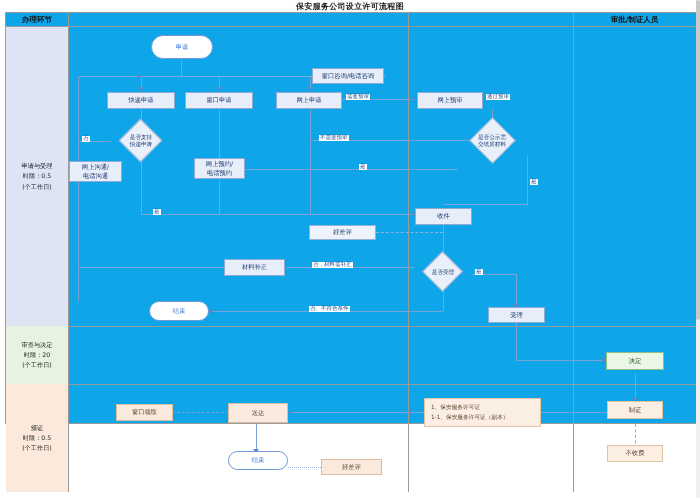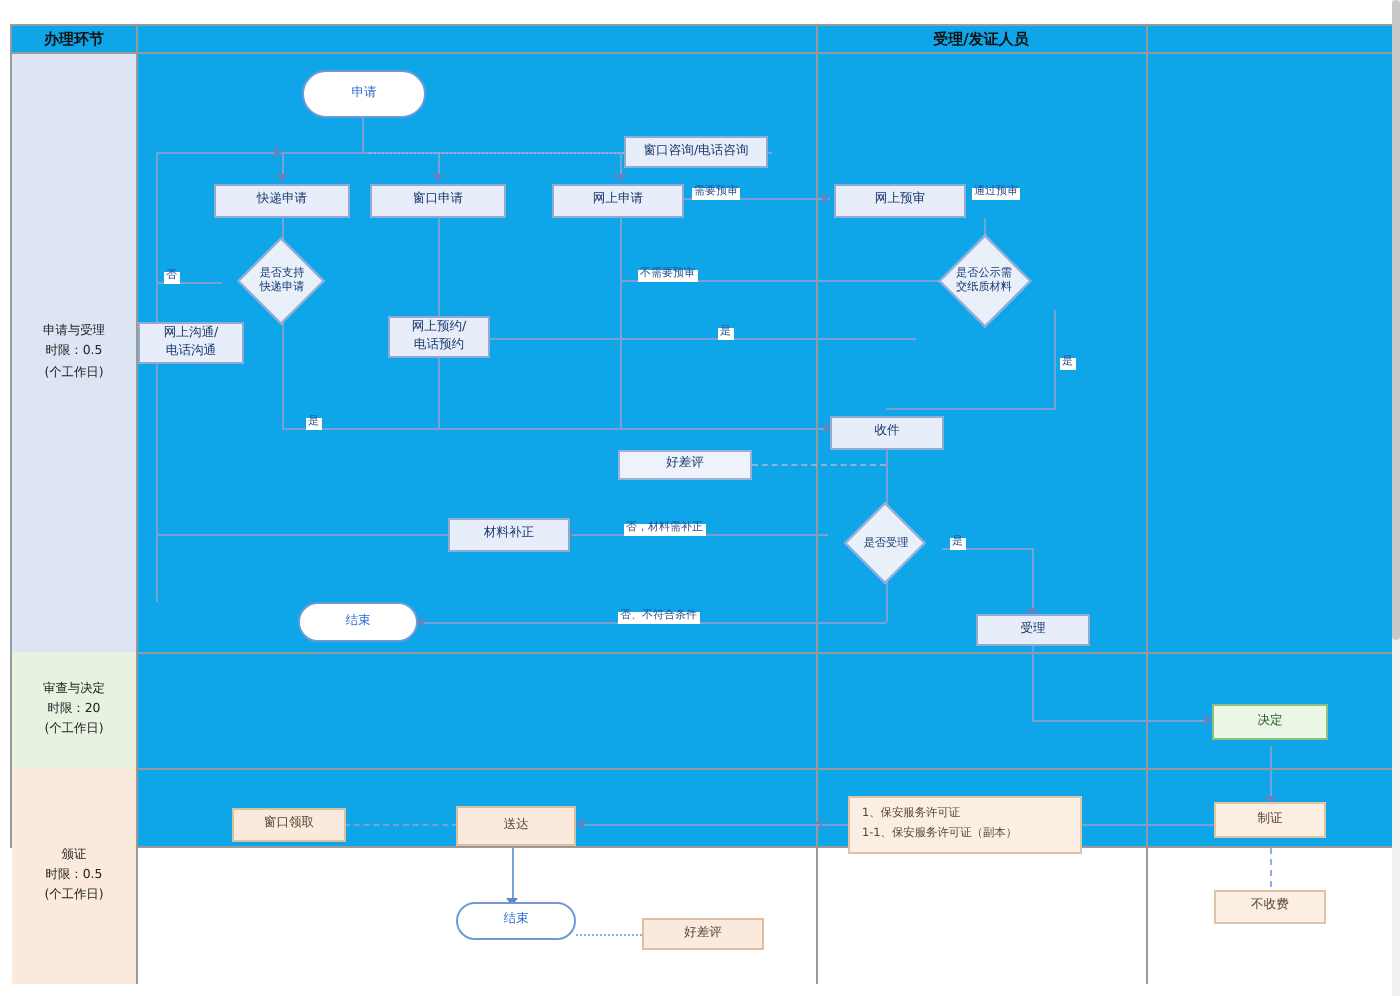--- a/index.html
+++ b/index.html
@@ -108,26 +108,27 @@
   }
   .scrollthumb{
     position:absolute;right:0;top:0;width:4px;height:320px;background:#c9c9c9;border-radius:2px;
   }
 </style>
 </head>
 <body>
 
 <div id="root">
 
+  <div class="title">保安服务公司设立许可流程图</div>
 
   <div class="frame">
 
     <div class="hdr-row">
       <div class="hdr-cell" style="left:0;width:62px;">办理环节</div>
-      <div class="hdr-cell" style="left:402px;width:165px;">受理/发证人员</div>
+      <div class="hdr-cell" style="left:567px;width:123px;">审批/制证人员</div>
     </div>
 
     <div class="vline" style="left:62px;"></div>
     <div class="vline" style="left:402px;"></div>
     <div class="vline" style="left:567px;"></div>
 
     <div class="hline" style="top:313px;"></div>
     <div class="hline" style="top:371px;"></div>
 
     <div class="stage" style="top:14px;height:299px;background:#dde4f4;">

